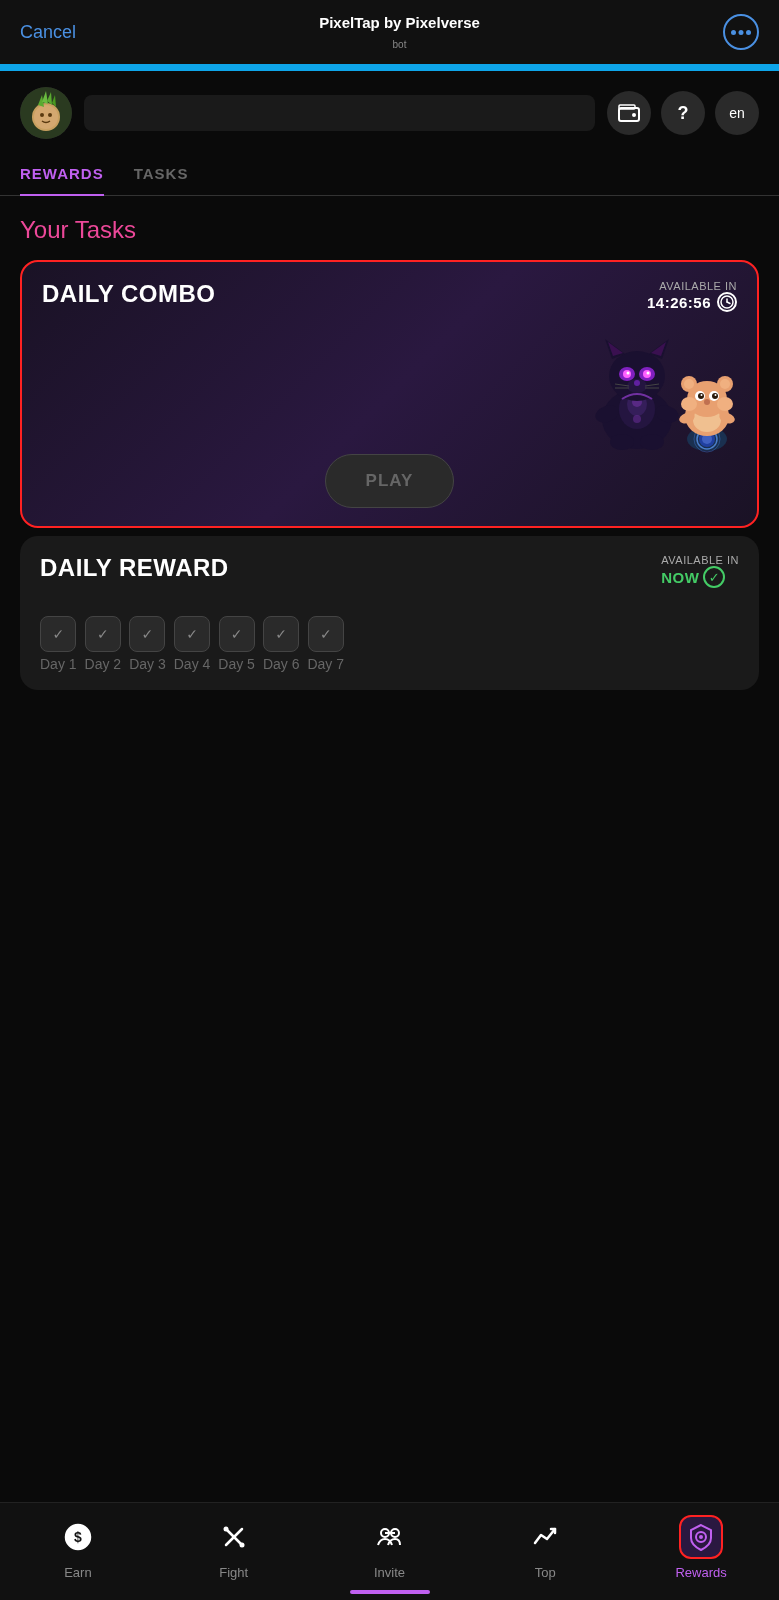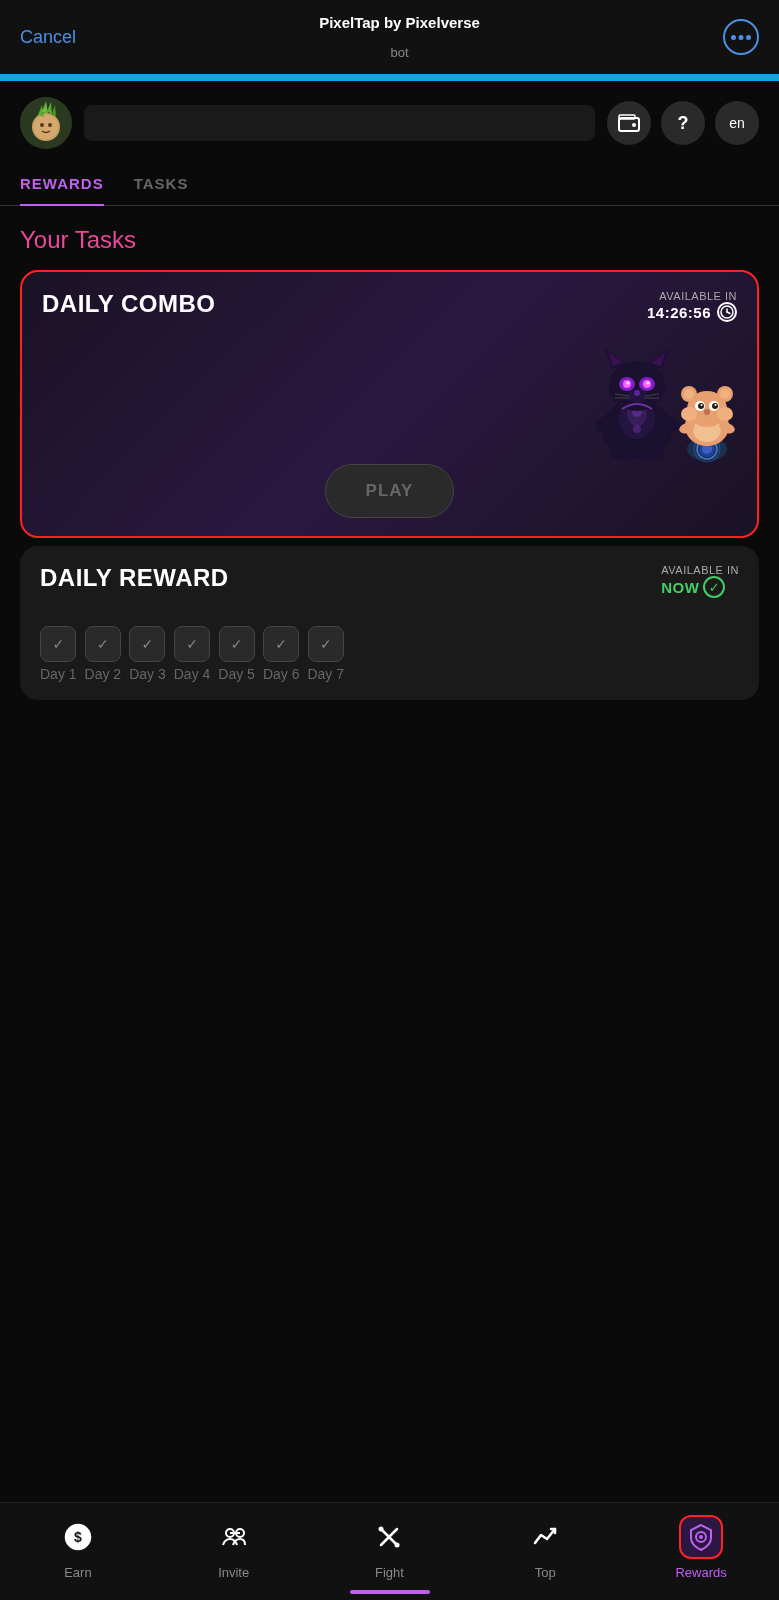--- a/index.html
+++ b/index.html
@@ -33,23 +33,23 @@
     }
     .top-bar-center {
       text-align: center;
     }
     .top-bar-title {
       font-size: 15px;
       font-weight: 700;
       color: #fff;
     }
     .top-bar-subtitle {
-      font-size: 13px;
+      font-size: 10px;
       color: #888;
-      margin-top: 14px;
+      margin-top: 8px;
     }
     .top-bar-menu {
       width: 36px;
       height: 36px;
       border-radius: 50%;
       border: 2px solid #4a90e2;
       display: flex;
       align-items: center;
       justify-content: center;
       cursor: pointer;
@@ -558,45 +558,45 @@
         <circle cx="14" cy="14" r="12" fill="none" stroke="#fff" stroke-width="2.5"></circle>
         <text x="14" y="19" text-anchor="middle" font-size="14" font-weight="900" fill="#111">$</text>
       </svg>
     </div>
     <span class="nav-label">Earn</span>
   </div>
 
   <div class="nav-item">
     <div class="nav-icon">
       <svg width="28" height="28" viewBox="0 0 28 28">
+        <line x1="6" y1="22" x2="22" y2="6" stroke="#fff" stroke-width="2.5" stroke-linecap="round"></line>
+        <line x1="6" y1="6" x2="22" y2="22" stroke="#fff" stroke-width="2.5" stroke-linecap="round"></line>
+        <circle cx="6" cy="6" r="2.5" fill="#fff"></circle>
+        <circle cx="22" cy="22" r="2.5" fill="#fff"></circle>
+      </svg>
+    </div>
+    <span class="nav-label">Fight</span>
+  </div>
+
+  <div class="nav-item">
+    <div class="nav-icon">
+      <svg width="28" height="28" viewBox="0 0 28 28">
         <circle cx="10" cy="10" r="4" fill="none" stroke="#fff" stroke-width="2"></circle>
         <circle cx="20" cy="10" r="4" fill="none" stroke="#fff" stroke-width="2"></circle>
         <path d="M3 22 Q5 16 10 16 Q15 16 17 22" fill="none" stroke="#fff" stroke-width="2"></path>
         <path d="M13 22 Q15 16 20 16 Q25 16 25 22" fill="none" stroke="#fff" stroke-width="2"></path>
         <line x1="10" y1="10" x2="20" y2="10" stroke="#fff" stroke-width="2"></line>
       </svg>
     </div>
     <span class="nav-label">Invite</span>
   </div>
 
   <div class="nav-item">
     <div class="nav-icon">
       <svg width="28" height="28" viewBox="0 0 28 28">
-        <line x1="6" y1="22" x2="22" y2="6" stroke="#fff" stroke-width="2.5" stroke-linecap="round"></line>
-        <line x1="6" y1="6" x2="22" y2="22" stroke="#fff" stroke-width="2.5" stroke-linecap="round"></line>
-        <circle cx="6" cy="6" r="2.5" fill="#fff"></circle>
-        <circle cx="22" cy="22" r="2.5" fill="#fff"></circle>
-      </svg>
-    </div>
-    <span class="nav-label">Fight</span>
-  </div>
-
-  <div class="nav-item">
-    <div class="nav-icon">
-      <svg width="28" height="28" viewBox="0 0 28 28">
         <polyline points="4,20 10,12 16,16 24,6" fill="none" stroke="#fff" stroke-width="2.5" stroke-linecap="round" stroke-linejoin="round"></polyline>
         <polyline points="20,6 24,6 24,10" fill="none" stroke="#fff" stroke-width="2.5" stroke-linecap="round" stroke-linejoin="round"></polyline>
       </svg>
     </div>
     <span class="nav-label">Top</span>
   </div>
 
   <div class="nav-item">
     <div class="nav-icon active" style="position:relative;">
       <svg width="28" height="28" viewBox="0 0 28 28">

